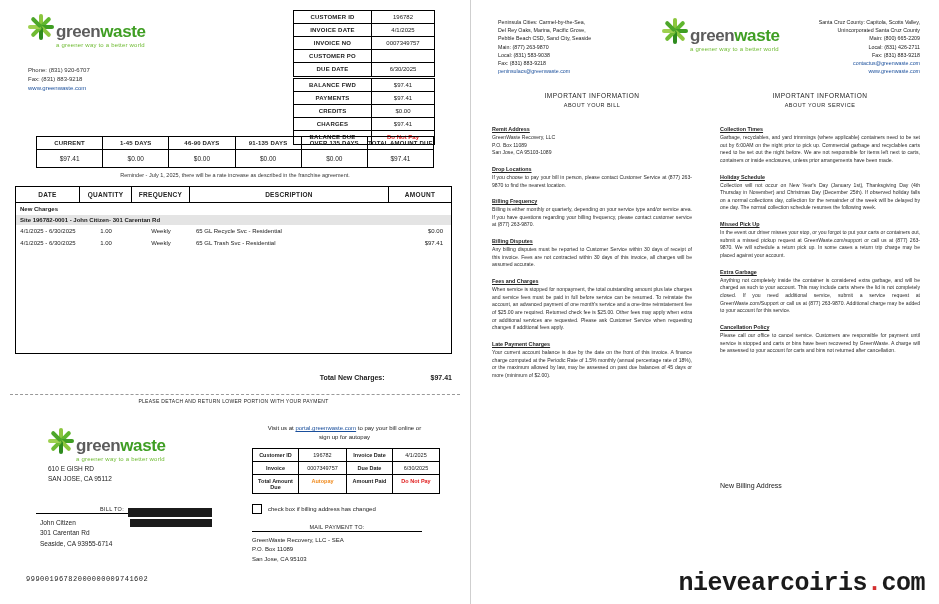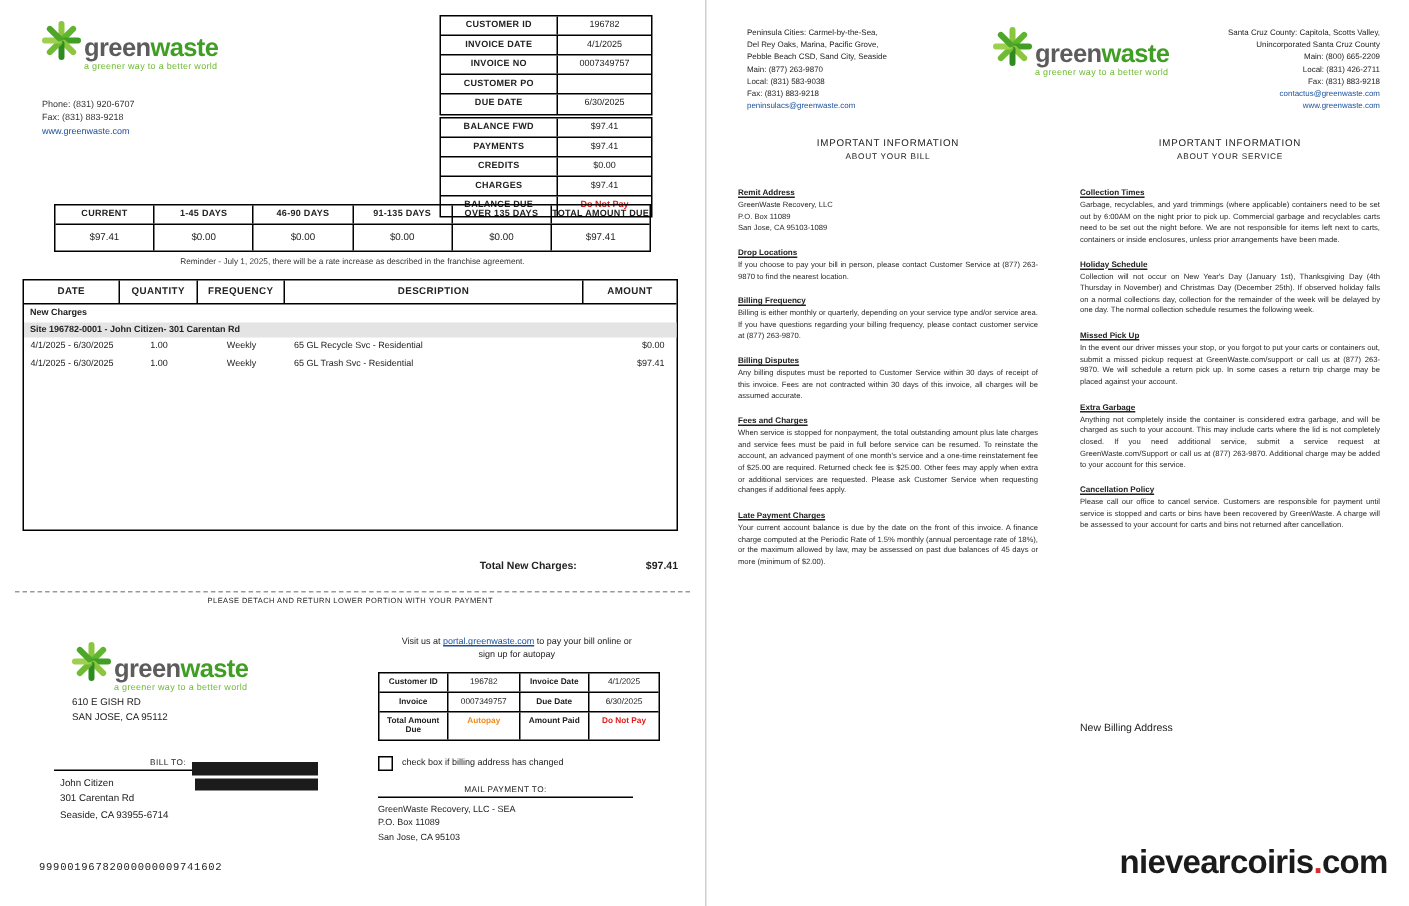--- a/index.html
+++ b/index.html
@@ -110,21 +110,21 @@
   .r-right-col { position:absolute; left:300px; top:18px; width:150px; font-size:5.3px; line-height:1.55; text-align:right;}
   .r-head { position:absolute; top:92px; font-size:6.5px; letter-spacing:0.5px; text-align:center; }
   .r-head .sub { font-size:5.5px; margin-top:3px; }
   .col-a { position:absolute; left:22px; top:126px; width:200px; }
   .col-b { position:absolute; left:250px; top:126px; width:200px; }
   .blk { margin-bottom:9px; }
   .blk h4 { margin:0 0 2px 0; font-size:5.4px; font-weight:bold; text-decoration:underline; }
   .blk p { margin:0; font-size:5.1px; line-height:1.5; color:#2a2a2a; text-align:justify;}
   .newbill { position:absolute; left:250px; top:482px; font-size:7px; }
 
-  .wm { position:absolute; right:14px; bottom:16px; font-size:22px; font-weight:bold; color:#1b1b1b; letter-spacing:-0.5px;}
+  .wm { position:absolute; right:14px; bottom:6px; font-size:25px; font-weight:bold; color:#1b1b1b; letter-spacing:-0.5px;font-family:Liberation Mono, monospace;}
   .wm .dot { color:#d32f2f; }
 </style>
 </head>
 <body>
 
 <div class="page">
 
   <div class="divider"></div>
 
   <div class="left">

